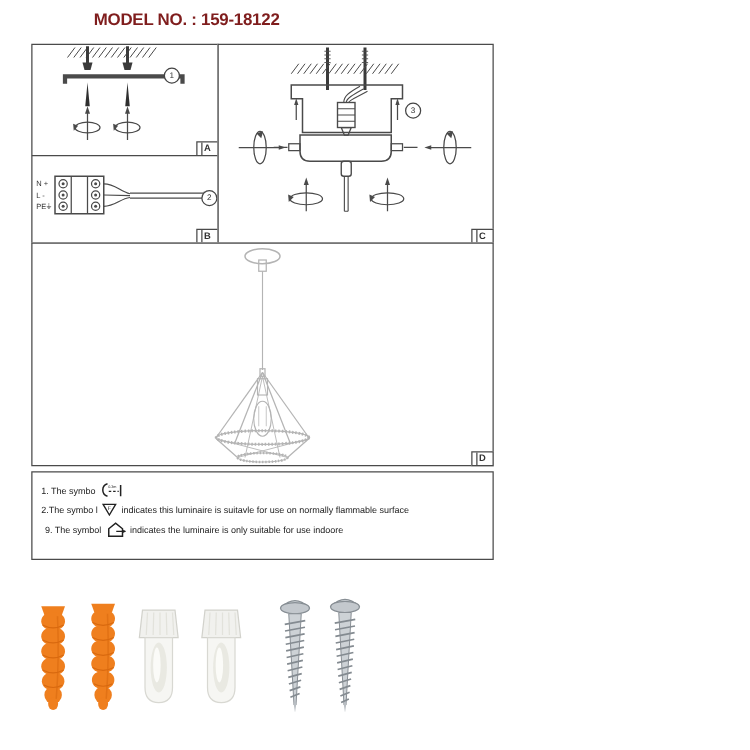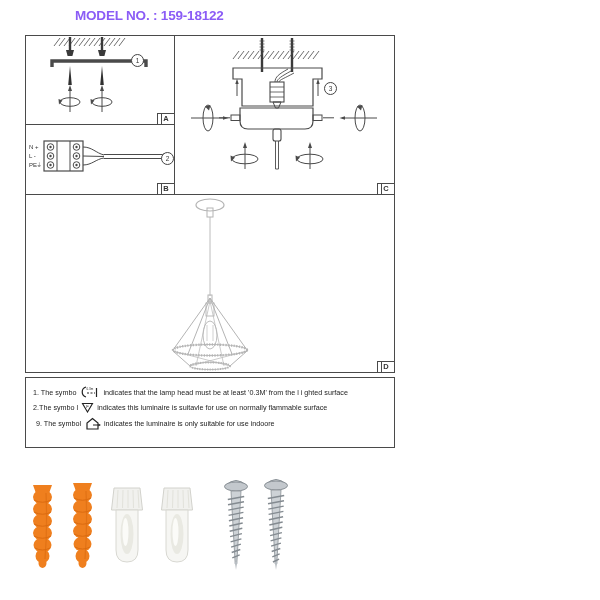--- a/index.html
+++ b/index.html
@@ -1,19 +1,19 @@
 <!DOCTYPE html>
 <html><head>
 <meta charset="utf-8">
 <style>
   html,body{margin:0;padding:0;background:#fff;}
   .page{position:relative;width:600px;height:600px;background:#ffffff;overflow:hidden;
         font-family:"Liberation Sans",sans-serif;color:#222;}
   .title{position:absolute;left:75px;top:8px;font-size:13.5px;font-weight:700;
-         letter-spacing:-0.2px;color:#8b5cf6;white-space:nowrap;}
+         letter-spacing:-0.2px;color:#7f1d1d;white-space:nowrap;}
   .panel{position:absolute;border:1.6px solid #4a4a4a;background:#fff;box-sizing:border-box;}
   .panel svg{position:absolute;left:0;top:0;}
   .tab{position:absolute;width:18px;height:12px;border:1.2px solid #4a4a4a;background:#fff;
        box-sizing:border-box;font-size:7.5px;font-weight:700;color:#333;
        display:flex;align-items:center;justify-content:center;}
   .tab::before{content:"";position:absolute;left:2.5px;top:0;bottom:0;border-left:1px solid #4a4a4a;}
   .circ{position:absolute;width:11px;height:11px;border:1px solid #444;border-radius:50%;
         background:#fff;font-size:6.5px;line-height:11px;text-align:center;color:#333;}
   .notes{position:absolute;left:25px;top:377px;width:370px;height:71px;border:1.6px solid #4a4a4a;
          box-sizing:border-box;padding:4px 7px;background:#fff;}
@@ -202,21 +202,20 @@
 
   <div class="notes">
     <div class="note-row">
       <span>1. The symbo</span>
       <svg class="note-icon" width="21" height="12" viewBox="0 0 21 12">
         <path d="M7 1 A5.2 5.2 0 0 0 7 11" fill="none" stroke="#222" stroke-width="1.2"></path>
         <text x="7.5" y="4" font-size="3" fill="#222" font-family="Liberation Sans, sans-serif">0.3m</text>
         <path d="M8 7 H16" stroke="#222" stroke-width="1" stroke-dasharray="2 1.5" fill="none"></path>
         <line x1="17.5" y1="2" x2="17.5" y2="11" stroke="#222" stroke-width="1.2"></line>
       </svg>
-      <span>indicates that the lamp head must be at least '0.3M' from the l i ghted surface</span>
     </div>
     <div class="note-row">
       <span>2.The symbo l</span>
       <svg class="note-icon" width="13" height="11" viewBox="0 0 13 11">
         <polygon points="1.5,1.5 11.5,1.5 6.5,10" fill="none" stroke="#222" stroke-width="1.1"></polygon>
         <text x="6.5" y="6.2" font-size="4.2" fill="#222" text-anchor="middle" font-family="Liberation Sans, sans-serif">F</text>
       </svg>
       <span>indicates this luminaire is suitavle for use on normally flammable surface</span>
     </div>
     <div class="note-row">

